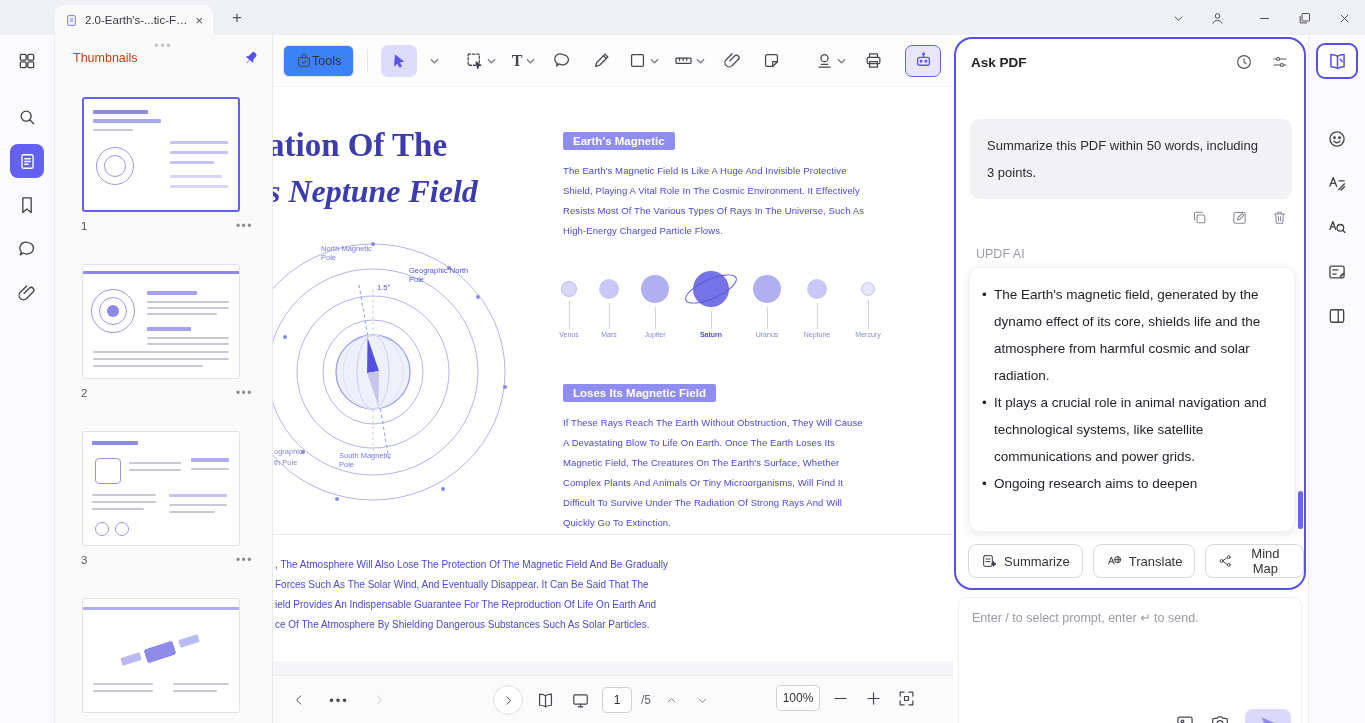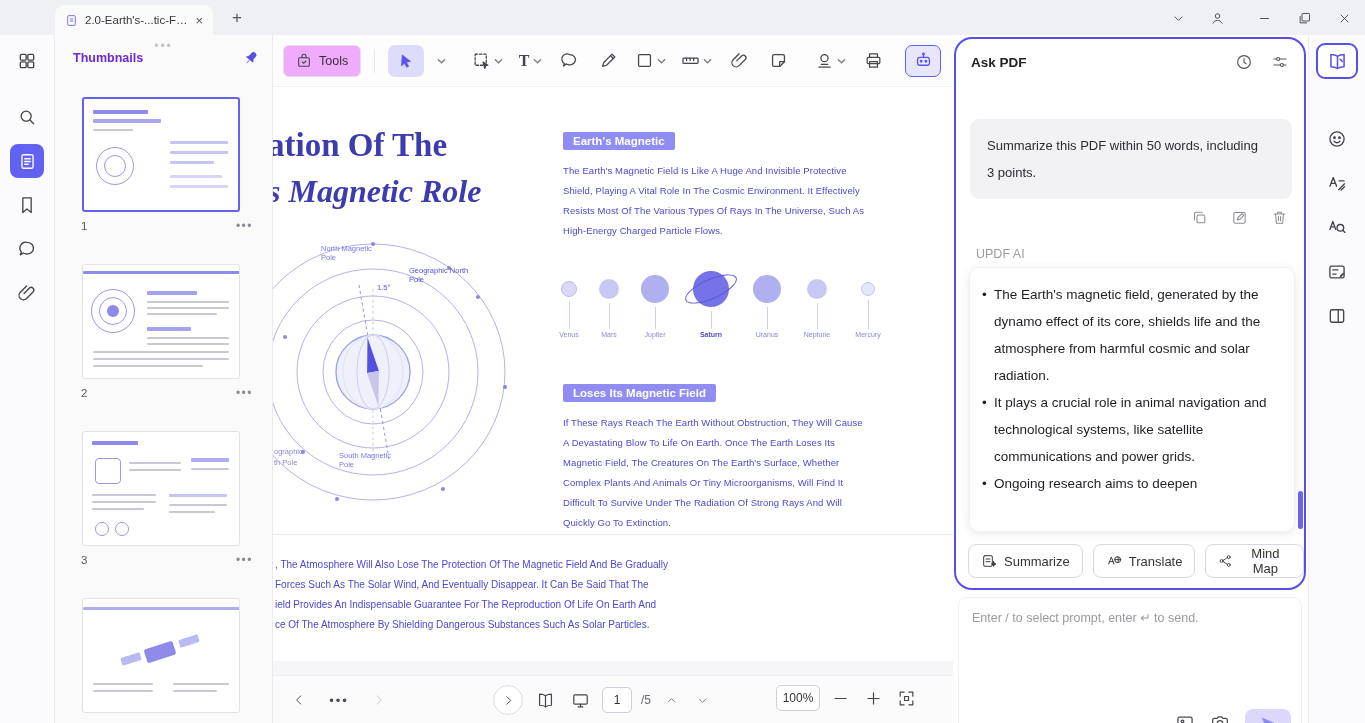--- a/index.html
+++ b/index.html
@@ -22,36 +22,36 @@
   .rail-ic svg,.ic{width:100%;height:100%;fill:none;stroke:currentColor;stroke-width:1.6;stroke-linecap:round;stroke-linejoin:round}
   .rail-active{position:absolute;left:50%;transform:translateX(-50%);width:34px;height:34px;background:#6361f1;border-radius:8px;display:flex;align-items:center;justify-content:center;color:#fff}
   .rail-active svg{width:19px;height:19px;fill:none;stroke:#fff;stroke-width:1.7;stroke-linecap:round}
   .rr-active{position:absolute;left:50%;transform:translateX(-50%);top:8px;width:42px;height:36px;border:2px solid #564fe8;border-radius:9px;background:#fff;display:flex;align-items:center;justify-content:center;color:#564fe8}
   .rr-active svg{width:21px;height:21px;fill:none;stroke:#564fe8;stroke-width:1.7;stroke-linecap:round;stroke-linejoin:round}
 
   
   .thumb-panel{position:absolute;top:35px;left:55px;bottom:0;width:218px;background:#fafafb;border-right:1px solid #e9e9ee}
   .drag-dots{position:absolute;top:4px;left:50%;transform:translateX(-50%);color:#c2c2c8;font-size:12px;letter-spacing:2px}
   .tp-header{position:absolute;top:14px;left:18px;right:12px;display:flex;align-items:center;justify-content:space-between}
-  .tp-title{font-size:12.5px;font-weight:bold;color:#6d28d9}
+  .tp-title{font-size:12.5px;font-weight:normal;color:#c2410c}
   .pin{width:18px;height:18px;color:#564fe8}
   .pin svg{width:100%;height:100%;fill:#564fe8;stroke:#564fe8;stroke-width:1}
   .thumb-item{position:absolute;left:18px;width:182px}
   .thumb-box{width:158px;height:115px;margin-left:9px;background:#fff;border:1px solid #e2e2e8;border-radius:3px;position:relative;overflow:hidden}
   .thumb-item.sel .thumb-box{border:2px solid #6361f1}
   .thumb-meta{display:flex;justify-content:space-between;align-items:center;margin:7px 2px 0 8px;font-size:11.5px;color:#55555c}
   .more-dots{color:#8b8b93;letter-spacing:1.5px;font-size:12px}
   .sh{position:absolute;background:#8d8ae9;border-radius:1px}
   .shg{position:absolute;background:#c9c9d6;border-radius:1px}
   .sho{position:absolute;border:1px solid #9a98e6;border-radius:50%}
 
   
   .main{position:absolute;top:35px;left:273px;width:680px;bottom:0;background:#fff}
   .toolbar{position:absolute;top:0;left:0;right:0;height:52px;background:#fdfdfe;display:flex;align-items:center;padding-left:10px;border-bottom:1px solid #f2f2f5}
-  .tools-btn{height:32px;border:1px solid #e2e2e8;border-radius:6px;background:#f0abfc;display:flex;align-items:center;gap:7px;padding:0 12px;font-size:12.5px;color:#333}
+  .tools-btn{height:32px;border:1px solid #e2e2e8;border-radius:6px;background:#3b82f6;display:flex;align-items:center;padding:0 12px;font-size:12.5px;color:#333}
   .tools-btn svg{width:16px;height:16px;fill:none;stroke:#44444c;stroke-width:1.6;stroke-linecap:round}
   .vsep{width:1px;height:24px;background:#e6e6ea;margin:0 13px}
   .tbtn{height:32px;min-width:30px;display:flex;align-items:center;justify-content:center;gap:3px;border-radius:6px;color:#46464e;padding:0 3px;margin-right:9px}
   .tbtn svg.g{width:19px;height:19px;fill:none;stroke:currentColor;stroke-width:1.6;stroke-linecap:round;stroke-linejoin:round}
   .chev{width:9px;height:6px;fill:none;stroke:#7d7d85;stroke-width:1.4}
   .sel-tool{width:36px;height:32px;background:#dddcfb;border-radius:7px;display:flex;align-items:center;justify-content:center;color:#5a55e8;margin-right:2px}
   .sel-tool svg{width:18px;height:18px;fill:#5a55e8;stroke:#5a55e8;stroke-width:1}
   .right-tools{margin-left:auto;display:flex;align-items:center;margin-right:12px}
   .ai-btn{width:36px;height:32px;border:1.5px solid #6361f1;background:#e7e6fd;border-radius:7px;display:flex;align-items:center;justify-content:center;color:#5a55e8}
   .ai-btn svg{width:19px;height:19px;fill:none;stroke:#5a55e8;stroke-width:1.6;stroke-linecap:round}
@@ -400,21 +400,21 @@
               <circle cx="9" cy="13" r="1" fill="currentColor"></circle>
               <circle cx="15" cy="13" r="1" fill="currentColor"></circle>
             </svg>
         </div>
       </div>
     </div>
 
     <div class="pdf-area">
       <div class="pdf-page">
         <div class="pdf-title1">ation Of The</div>
-        <div class="pdf-title2">s Magnetic Role</div>
+        <div class="pdf-title2">s Neptune Field</div>
 
         <svg style="position:absolute;left:0;top:150px" width="290" height="360" viewBox="0 0 290 360">
           <g stroke="#b4b2ea" fill="none" stroke-width="1">
             <ellipse cx="100" cy="135" rx="132" ry="128"></ellipse>
             <ellipse cx="100" cy="135" rx="105" ry="103"></ellipse>
             <ellipse cx="100" cy="135" rx="76" ry="76"></ellipse>
             <ellipse cx="100" cy="135" rx="50" ry="52"></ellipse>
           </g>
           <g fill="#8a87e4">
             <circle cx="100" cy="7" r="2"></circle>

